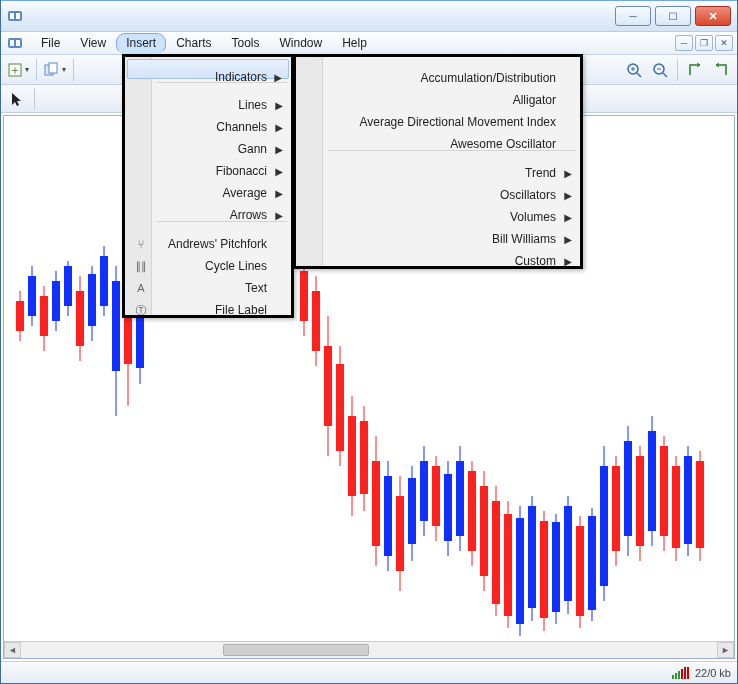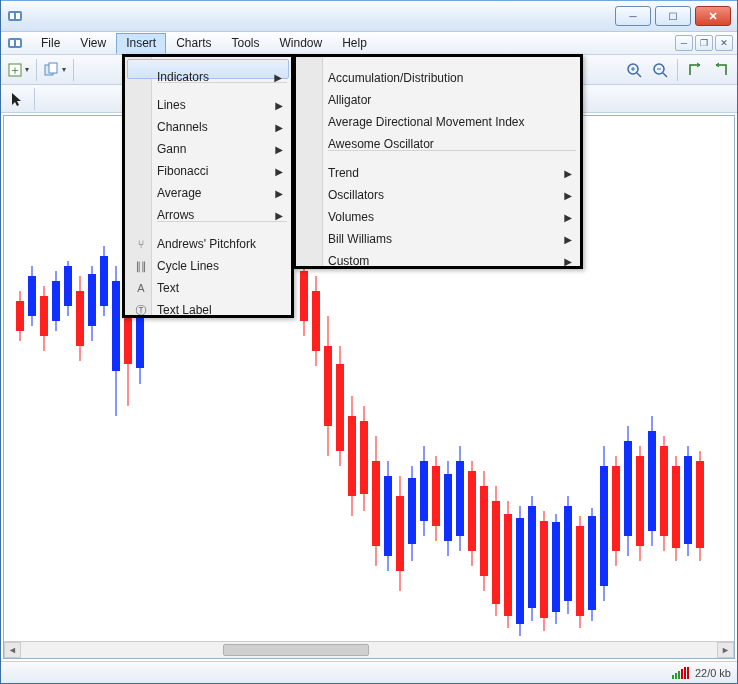--- a/index.html
+++ b/index.html
@@ -83,20 +83,21 @@
   }
   .menu-item.open {
     background: #cde4ff;
     border-left: 1px solid #7da8d8;
     border-right: 1px solid #7da8d8;
     border-top: 1px solid #7da8d8;
     border-bottom: 1px solid #cde4ff;
     padding: 2px 9px 3px 9px;
     position: relative;
     z-index: 30;
+    border-radius: 9px;
   }
   .mdi-controls {
     margin-left: auto;
     display: flex;
     gap: 2px;
     padding-right: 4px;
   }
   .mdi-btn {
     width: 18px; height: 16px;
     border: 1px solid #9cb6d3;
@@ -202,20 +203,21 @@
     border: 3px solid #000;
   }
   .dropdown .menu-row {
     display: flex;
     align-items: center;
     height: 22px;
     padding: 16px 22px 0 30px;
     position: relative;
     color: #222;
     white-space: nowrap;
+    justify-content: flex-end;
   }
   .dropdown .menu-row .sub-arrow {
     position: absolute;
     right: 6px;
     font-size: 10px;
     color: #333;
   }
   .dropdown .menu-row.selected {
     background: linear-gradient(to bottom, #e8f1fc, #d2e4fa);
     border: 1px solid #a3c0e8;
@@ -599,21 +601,21 @@
     <div class="menu-row">
       <span class="gutter-icon" style="font-size: 11px; color: rgb(102, 102, 102);">∥∥</span>
       <span>Cycle Lines</span>
     </div>
     <div class="menu-row">
       <span class="gutter-icon" style="font-size: 11px; color: rgb(102, 102, 102);">A</span>
       <span>Text</span>
     </div>
     <div class="menu-row">
       <span class="gutter-icon" style="font-size: 11px; color: rgb(102, 102, 102);">Ⓣ</span>
-      <span>Text Label</span>
+      <span>File Label</span>
     </div>
   </div>
 
 <div class="dropdown highlight-border" id="indicators-dropdown" style="left:293px; top:54px; width:290px;">
   <div class="gutter"></div>
     <div class="menu-row">
       <span>Accumulation/Distribution</span>
     </div>
     <div class="menu-row">
       <span>Alligator</span>

